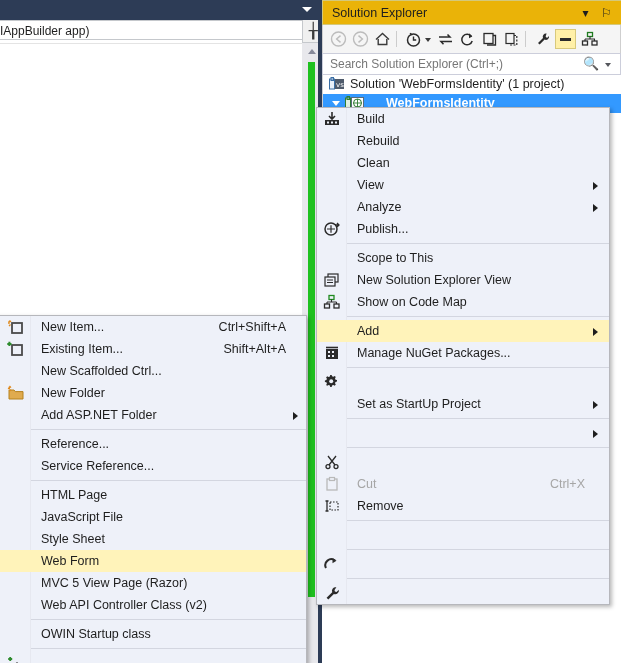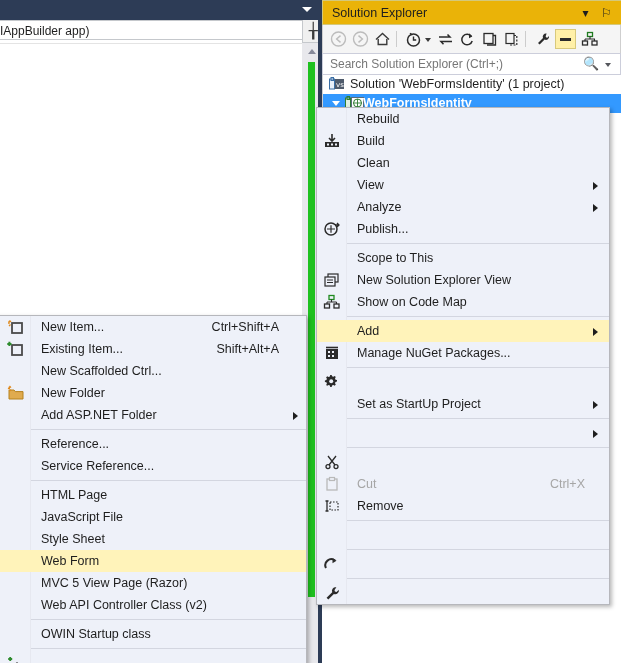--- a/index.html
+++ b/index.html
@@ -117,21 +117,21 @@
 
   
   #add-submenu{
     position:absolute;left:-8px;top:315px;width:315px;
     background:#eef1f9;border:1px solid #b6b7bc;box-sizing:border-box;
     box-shadow:2px 2px 4px rgba(0,0,0,.28);
   }
   #add-submenu .divider-line{position:absolute;left:37px;top:0;width:1px;height:100%;background:#e6e8f0;}
   #add-submenu .mi .mi-icon{left:12px;}
   #add-submenu .mi .mi-label{left:48px;}
-  #add-submenu .mi .mi-accel{right:27px;margin-left:24px;}
+  #add-submenu .mi .mi-accel{right:20px;margin-left:24px;}
   #add-submenu .mi .mi-arrow{right:8px;}
   #add-submenu .msep{margin-left:37px;}
 
   
   .svgi{display:block;}
 </style>
 </head>
 <body>
 
 <div id="editor-pane">
@@ -270,44 +270,44 @@
       <span class="expander" style="left:9px;border-left:4px solid transparent;border-right:4px solid transparent;border-top:5px solid #ffffff;"></span>
       <span class="ic" style="left:22px;">
         <svg class="svgi" width="22" height="15" viewBox="0 0 22 15">
             <rect x="0.5" y="2" width="5" height="10" fill="#dff0df" stroke="#2e7d32" stroke-width="1"></rect>
             <rect x="2" y="0.5" width="2.5" height="3" fill="none" stroke="#2e7d32" stroke-width="1"></rect>
             <rect x="6.5" y="1.5" width="12" height="11" fill="#ffffff" stroke="#5a6b7a" stroke-width="1"></rect>
             <circle cx="12.5" cy="7" r="4" fill="none" stroke="#2e7d32" stroke-width="1"></circle>
             <path d="M8.5 7 H16.5 M12.5 3 V11" stroke="#2e7d32" stroke-width="0.9"></path>
           </svg>
       </span>
-      <span class="lbl" style="left:40px;">WebFormsIdentity</span>
+      <span class="lbl" style="left:63px;">WebFormsIdentity</span>
     </div>
   </div>
   <div id="se-bottomfill"></div>
 </div>
 
 <div id="context-menu">
   <div class="divider-line"></div>
-
-  <div class="mi">
-    <span class="mi-label">Rebuild</span>
-  </div>
 
   <div class="mi">
     <span class="mi-icon">
       <svg class="svgi" width="18" height="16" viewBox="0 0 18 16" style="margin:1px auto;">
           <path d="M9 1 V7 M6 5 L9 8 L12 5" stroke="#2b2b2b" stroke-width="1.6" fill="none"></path>
           <rect x="2" y="9" width="14" height="5" fill="#2b2b2b"></rect>
           <rect x="4" y="10.5" width="2" height="2" fill="#eef1f9"></rect>
           <rect x="8" y="10.5" width="2" height="2" fill="#eef1f9"></rect>
           <rect x="12" y="10.5" width="2" height="2" fill="#eef1f9"></rect>
         </svg>
     </span>
     <span class="mi-label">Build</span>
+  </div>
+
+  <div class="mi">
+    <span class="mi-label">Rebuild</span>
   </div>
 
   <div class="mi">
     <span class="mi-label">Clean</span>
   </div>
 
   <div class="mi">
     <span class="mi-label">View</span>
     <span class="mi-arrow"></span>
   </div>

